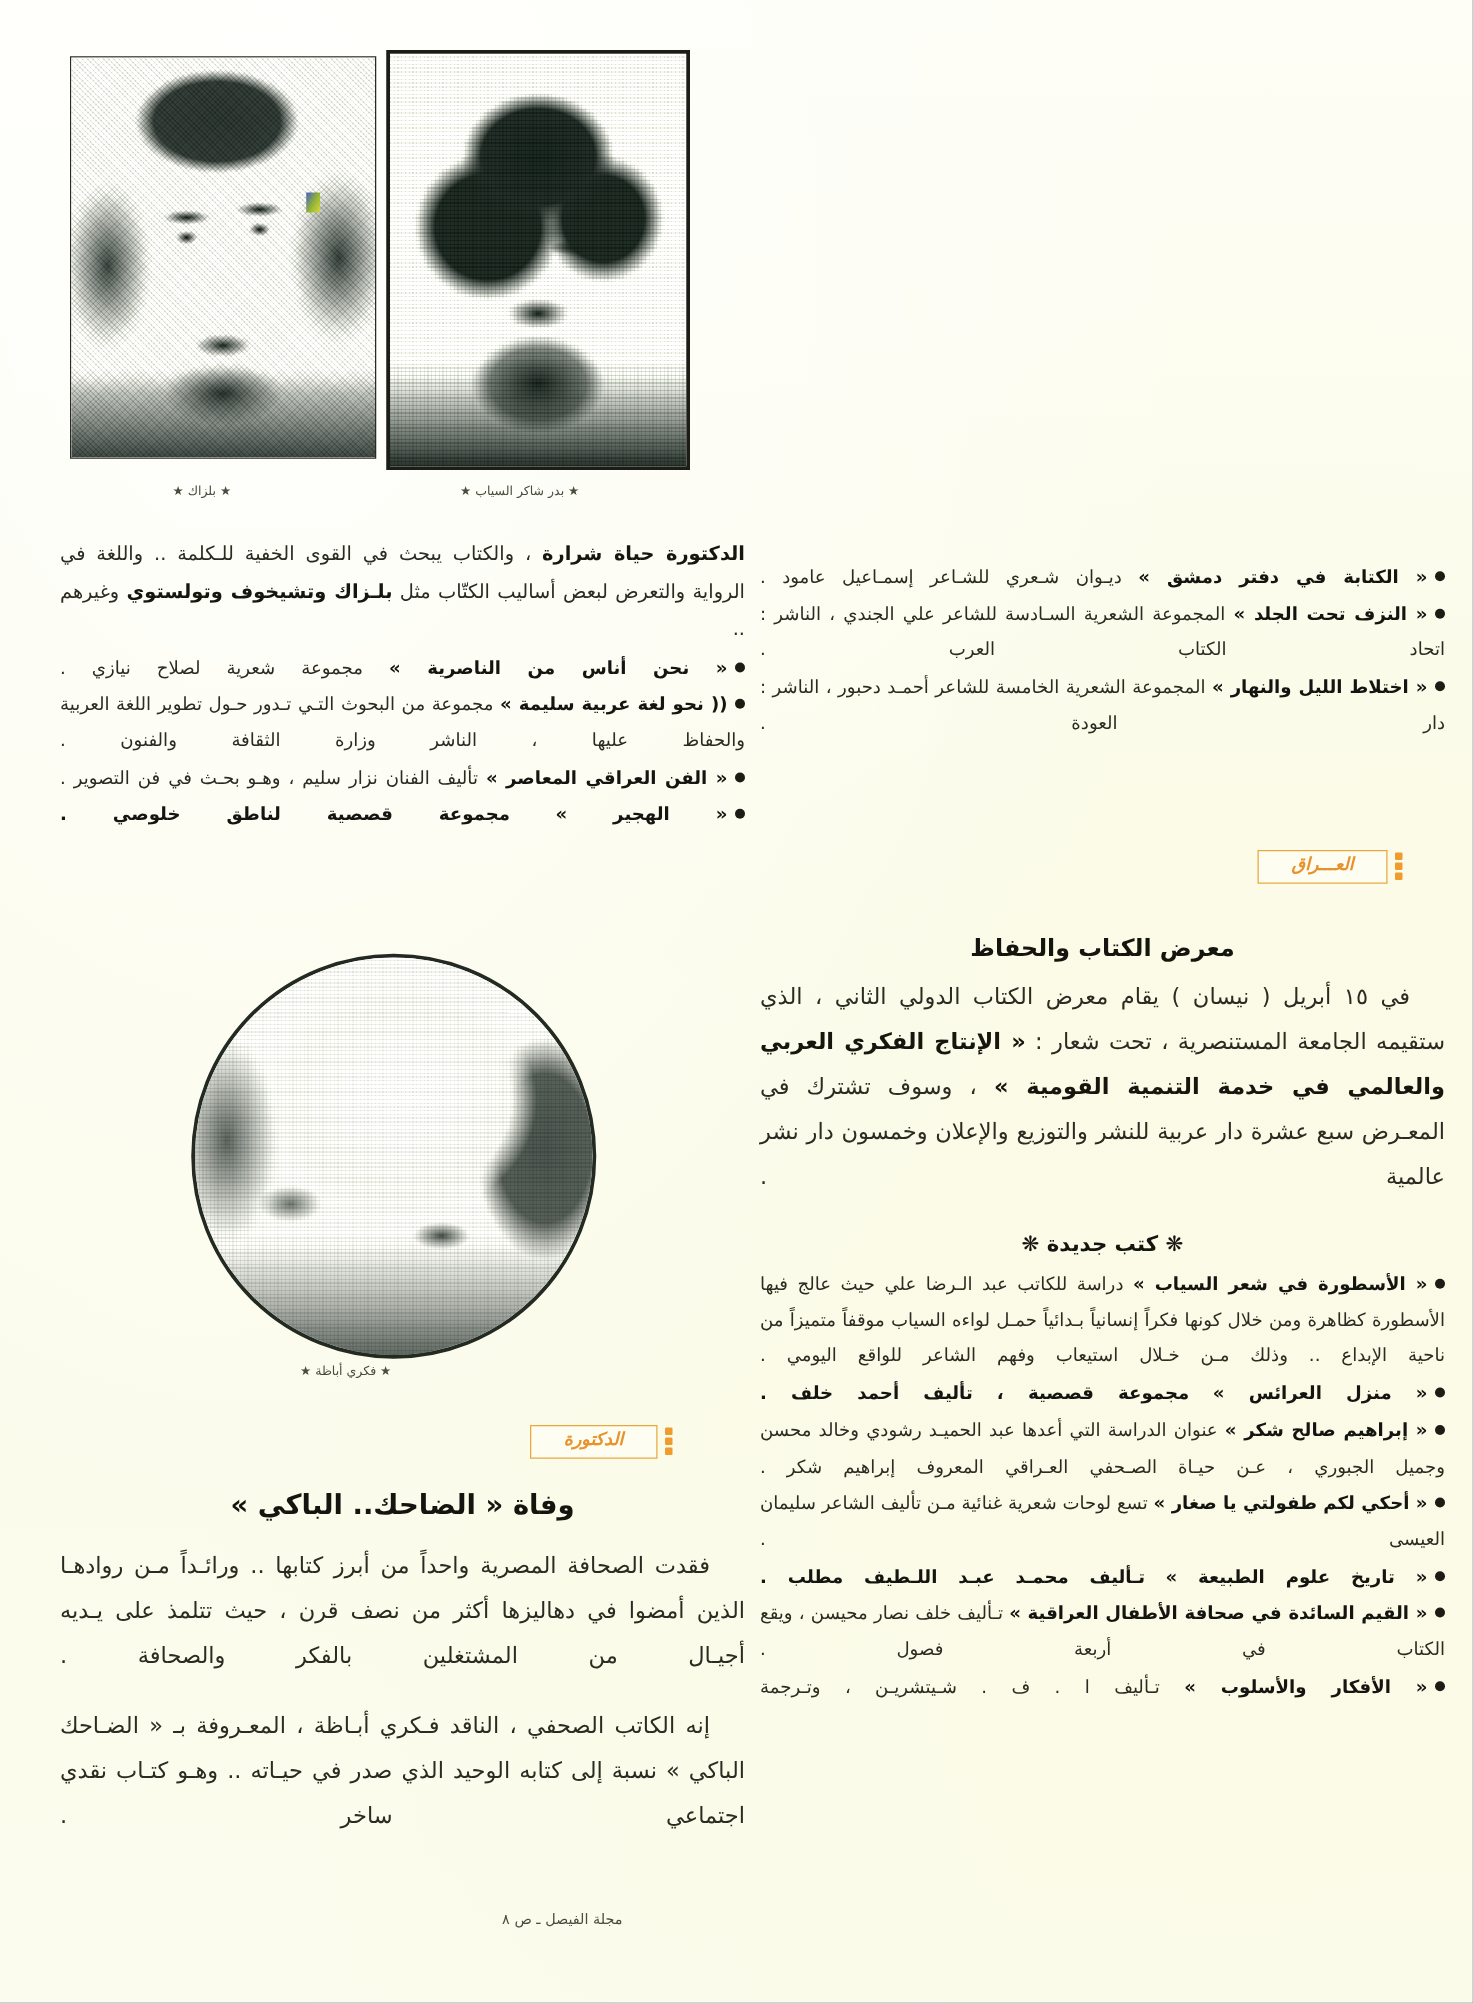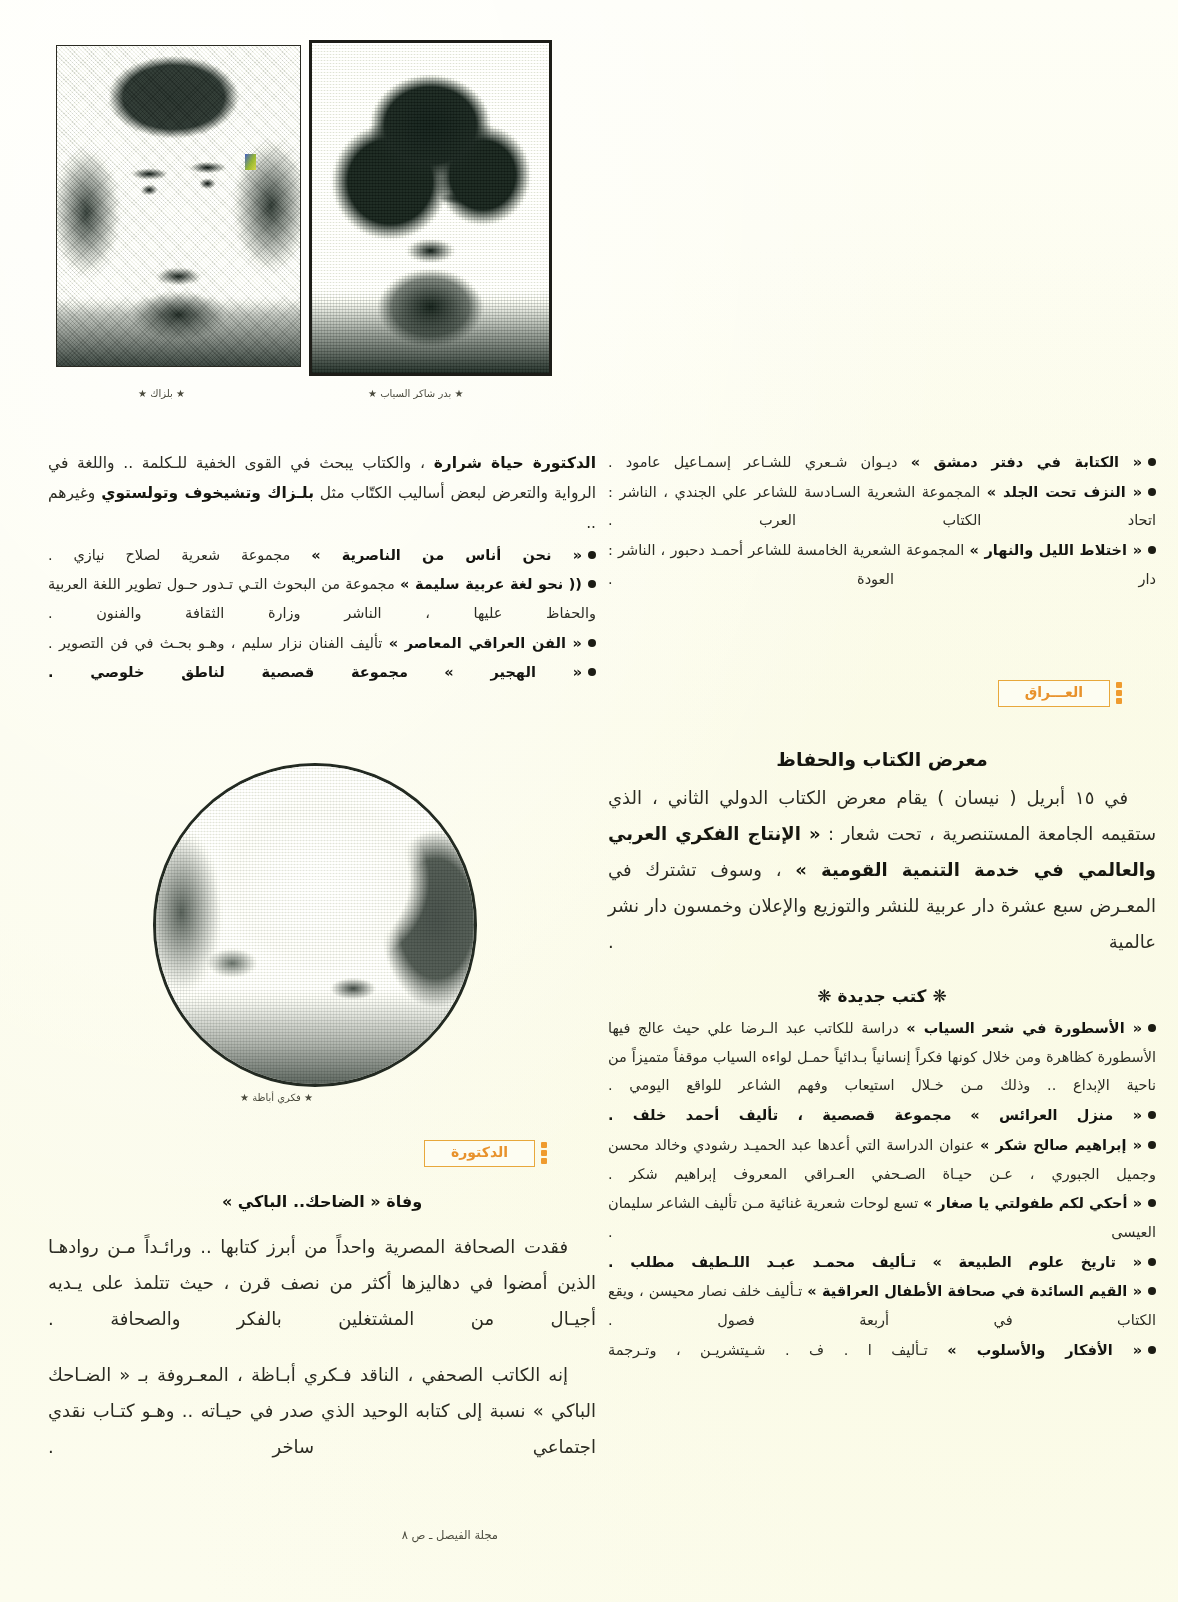--- a/index.html
+++ b/index.html
@@ -152,21 +152,21 @@
     mix-blend-mode: multiply;
   }
 
   
   .col {
     position: absolute;
     direction: rtl;
     text-align: justify;
     text-align-last: justify;
   }
-  .col-left  { left: 48px;  top: 448px; width: 548px; }
+  .col-left  { left: 48px;  top: 428px; width: 548px; }
   .col-right { left: 608px; top: 448px; width: 548px; }
 
   .para {
     font-size: 15.5px;
     line-height: 1.95;
     margin: 0 0 2px 0;
     color: #2b2b22;
     text-align: justify;
     text-align-last: justify;
     font-family: "DejaVu Sans", "Liberation Sans", sans-serif;
@@ -191,20 +191,21 @@
   }
   .title-b { font-weight: bold; color: #141410; }
 
   
   .badge {
     position: absolute;
     display: flex;
     align-items: center;
     gap: 6px;
     direction: rtl;
+    font-style: italic;
   }
   .badge-box {
     border: 1.6px solid #e8a83c;
     padding: 3px 26px 4px 26px;
     font-size: 14px;
     font-weight: bold;
     color: #e8922c;
     letter-spacing: 7px;
     background: #fdfdf2;
     line-height: 1.25;
@@ -238,21 +239,21 @@
     font-weight: bold;
     font-size: 17px;
     color: #15150f;
     margin: 26px 0 8px 0;
     letter-spacing: 2px;
   }
   .head-obit {
     text-align: center;
     text-align-last: center;
     font-weight: bold;
-    font-size: 16px;
+    font-size: 22px;
     color: #15150f;
     letter-spacing: .5px;
   }
 
   .footer {
     position: absolute;
     right: 680px;
     top: 1528px;
     font-size: 11.5px;
     color: #4b4b3e;

